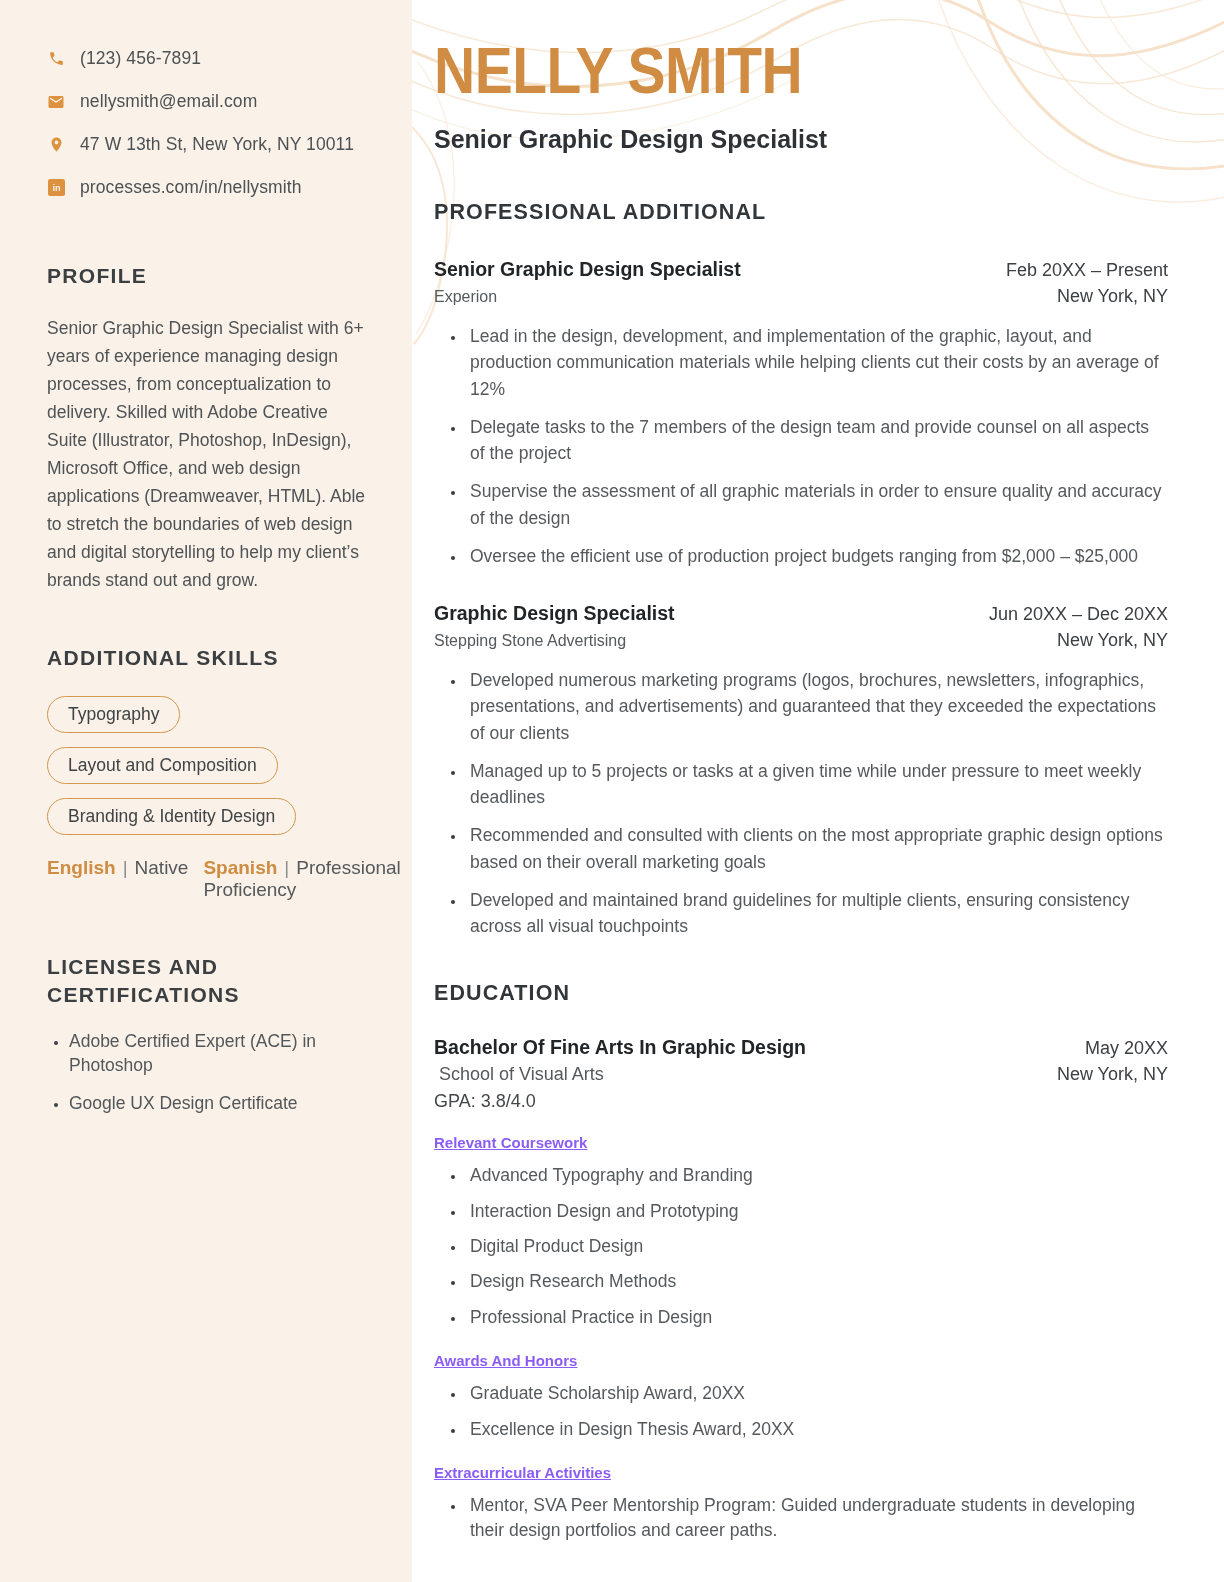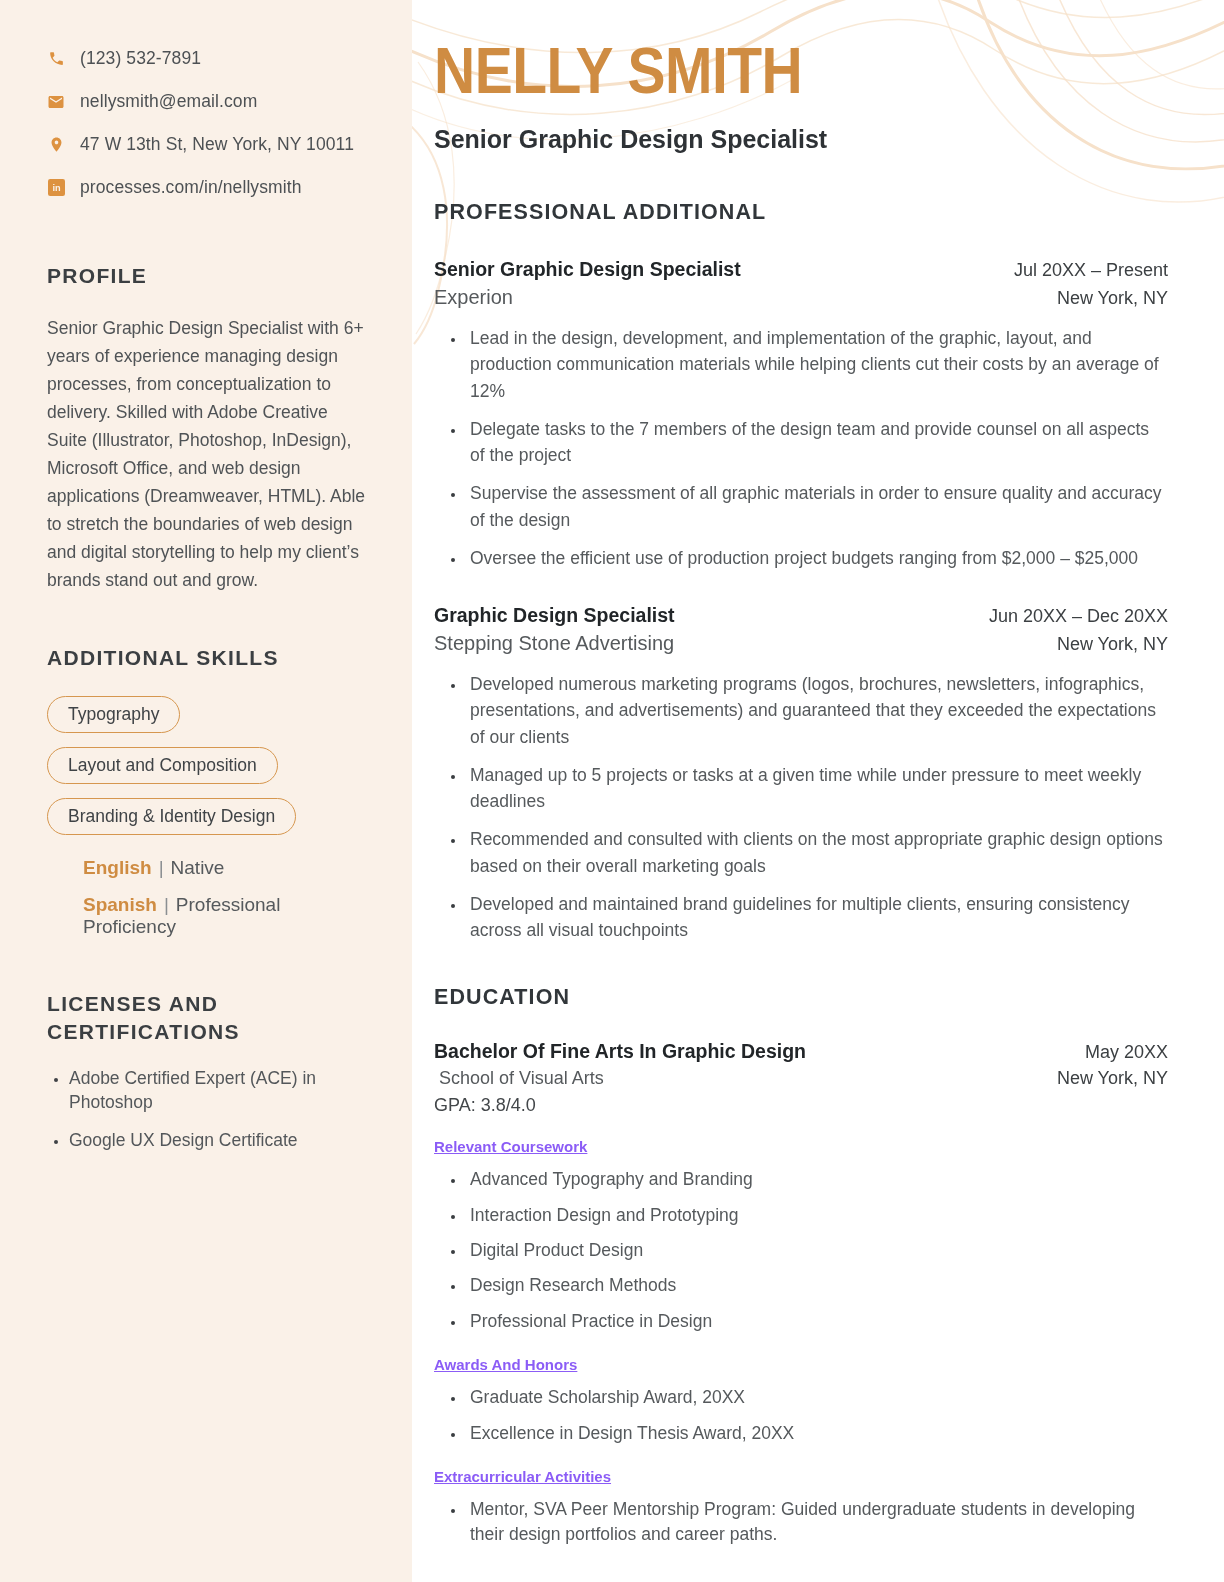--- a/index.html
+++ b/index.html
@@ -33,21 +33,21 @@
   }
   .skills-h{margin-top:46px;}
   .pillwrap{margin-top:24px;display:flex;flex-wrap:wrap;gap:14px 13px;}
   .pill{
     border:1.5px solid #d6974f;border-radius:22px;
     padding:7px 20px;font-size:17.5px;color:#3f4346;
     white-space:nowrap;background:transparent;
   }
   .addskills-h{margin-top:50px;}
   .lang-h{margin-top:52px;}
-  .langs{margin-top:22px;display:flex;flex-direction:column;gap:15px;margin-left:36px;}
+  .langs{margin-top:22px;display:flex;flex-direction:row;gap:15px;}
   .lang-row{font-size:19px;}
   .lang-name{color:#cf8c42;font-weight:bold;}
   .lang-sep{color:#8b8f92;margin:0 7px;}
   .lang-level{color:#55595c;}
   .cert-h{margin-top:52px;}
   ul.side-list{
     margin:20px 0 0 0;padding:0 0 0 22px;
   }
   ul.side-list li{
     font-size:17.5px;line-height:1.4;color:#53575a;margin-bottom:13px;
@@ -79,21 +79,21 @@
   .sec-h{
     font-size:21.5px;font-weight:bold;color:#31363a;
     letter-spacing:1.1px;margin:0;
   }
   .exp-h{margin-top:46px;}
   .job{margin-top:33px;}
   .row2{display:flex;justify-content:space-between;align-items:baseline;}
   .job-title{font-size:19.5px;font-weight:bold;color:#212528;}
   .job-dates{font-size:18px;color:#3c4043;}
   .job-sub{margin-top:5px;}
-  .job-company{font-size:20px;color:#55595c;}
+  .job-company{font-size:16px;color:#55595c;}
   .job-loc{font-size:18px;color:#3c4043;}
   ul.main-list{margin:16px 0 0 0;padding:0 0 0 32px;}
   ul.main-list li{
     font-size:17.5px;line-height:1.5;color:#55595c;
     margin-bottom:12px;padding-left:4px;
   }
   ul.main-list li::marker{color:#3a3e41;font-size:0.85em;}
   .edu-h{margin-top:42px;}
   .edu-block{margin-top:30px;}
   .degree{font-size:19.5px;font-weight:bold;color:#212528;}
@@ -116,21 +116,21 @@
 
   <aside class="sidebar">
 
     <div class="contact">
       <div class="contact-row">
         <span class="cicon">
           <svg width="17" height="17" viewBox="0 0 24 24" fill="#dd9240">
               <path d="M6.62 10.79c1.44 2.83 3.76 5.14 6.59 6.59l2.2-2.2c.27-.27.67-.36 1.02-.24 1.12.37 2.33.57 3.57.57.55 0 1 .45 1 1V20c0 .55-.45 1-1 1-9.39 0-17-7.61-17-17 0-.55.45-1 1-1h3.5c.55 0 1 .45 1 1 0 1.25.2 2.45.57 3.57.11.35.03.74-.25 1.02l-2.2 2.2z"></path>
             </svg>
         </span>
-        <span class="ctext">(123) 532-7891</span>
+        <span class="ctext">(123) 456-7891</span>
       </div>
       <div class="contact-row">
         <span class="cicon">
           <svg width="18" height="18" viewBox="0 0 24 24" fill="#dd9240">
               <path d="M20 4H4c-1.1 0-1.99.9-1.99 2L2 18c0 1.1.9 2 2 2h16c1.1 0 2-.9 2-2V6c0-1.1-.9-2-2-2zm0 4l-8 5-8-5V6l8 5 8-5v2z"></path>
             </svg>
         </span>
         <span class="ctext">nellysmith@email.com</span>
       </div>
       <div class="contact-row">
@@ -209,21 +209,21 @@
     <div class="main-inner">
       <h1 class="name">NELLY SMITH</h1>
       <div class="title">Senior Graphic Design Specialist</div>
 
       <h2 class="sec-h exp-h">PROFESSIONAL ADDITIONAL</h2>
 
       
       <section class="job">
         <div class="row2">
           <span class="job-title">Senior Graphic Design Specialist</span>
-          <span class="job-dates">Jul 20XX – Present</span>
+          <span class="job-dates">Feb 20XX – Present</span>
         </div>
         <div class="row2 job-sub">
           <span class="job-company">Experion</span>
           <span class="job-loc">New York, NY</span>
         </div>
         <ul class="main-list">
           <li>Lead in the design, development, and implementation of the graphic, layout, and production communication materials while helping clients cut their costs by an average of 12%</li>
           <li>Delegate tasks to the 7 members of the design team and provide counsel on all aspects of the project</li>
           <li>Supervise the assessment of all graphic materials in order to ensure quality and accuracy of the design</li>
           <li>Oversee the efficient use of production project budgets ranging from $2,000 – $25,000</li>

